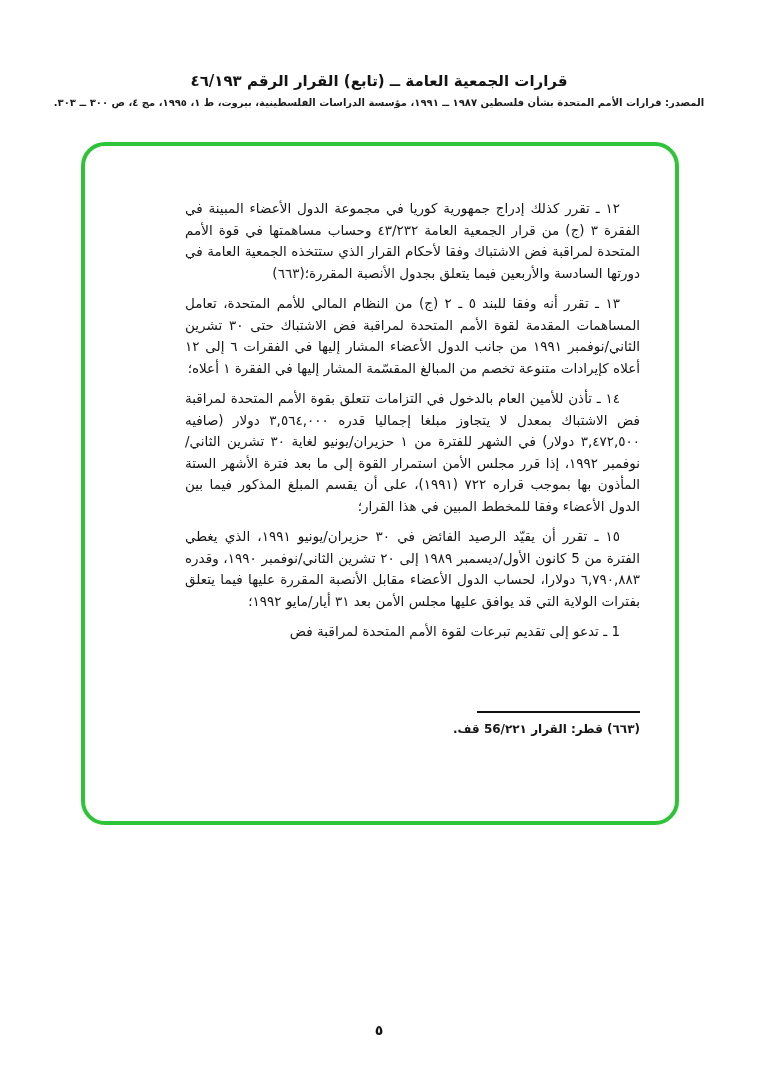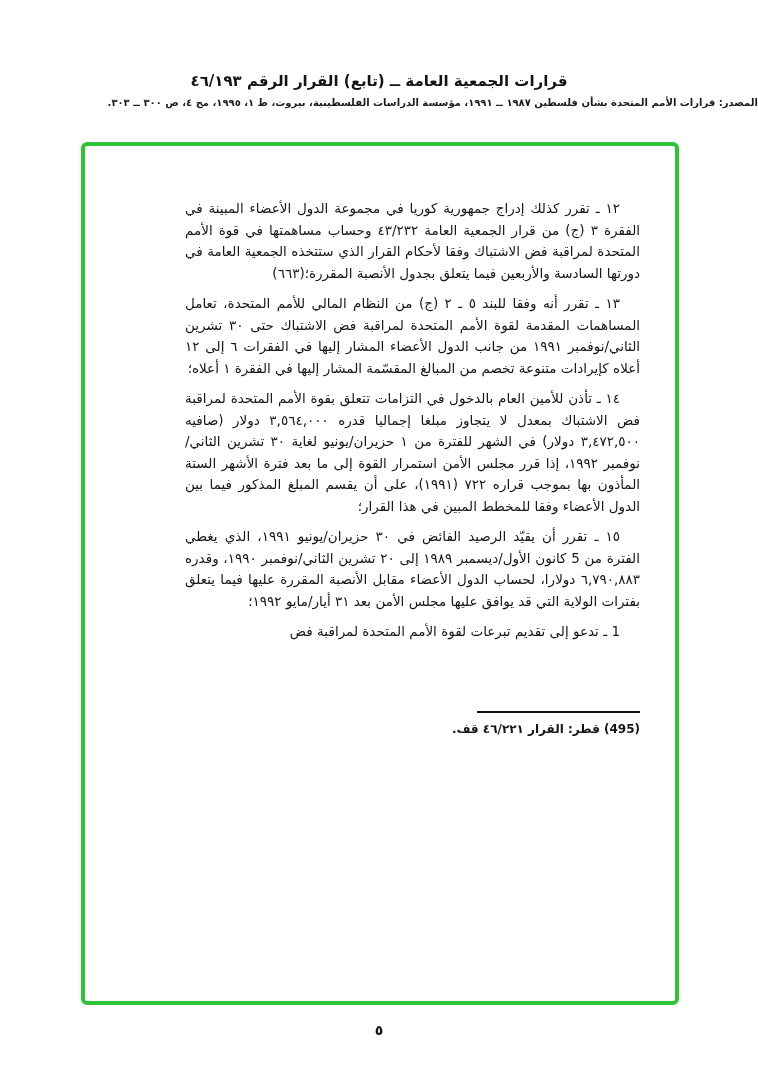--- a/index.html
+++ b/index.html
@@ -28,28 +28,27 @@
     font-size: 15px;
     font-weight: 700;
     margin: 0 0 7px 0;
     letter-spacing: 0.2px;
   }
   .source-line {
     font-size: 10px;
     font-weight: 700;
     margin: 0;
     color: #1b1b1b;
-    text-align: right;
   }
   .green-box {
     position: absolute;
     left: 81px; top: 142px;
-    width: 598px; height: 863px;
+    width: 598px; height: 683px;
     border: 4px solid var(--accent);
-    border-radius: 6px;
+    border-radius: 24px;
     direction: rtl;
     background: #ffffff;
   }
   .text-column {
     margin: 52px 35px 0 0;
     width: 455px;
     direction: rtl;
     text-align: justify;
     font-size: 13.5px;
     line-height: 21.5px;
@@ -95,20 +94,20 @@
   <div class="green-box">
     <div class="text-column">
       <p>١٢ ـ تقرر كذلك إدراج جمهورية كوريا في مجموعة الدول الأعضاء المبينة في الفقرة ٣ (ج) من قرار الجمعية العامة ٤٣/٢٣٢ وحساب مساهمتها في قوة الأمم المتحدة لمراقبة فض الاشتباك وفقا لأحكام القرار الذي ستتخذه الجمعية العامة في دورتها السادسة والأربعين فيما يتعلق بجدول الأنصبة المقررة؛(٦٦٣)</p>
       <p>١٣ ـ تقرر أنه وفقا للبند ٥ ـ ٢ (ج) من النظام المالي للأمم المتحدة، تعامل المساهمات المقدمة لقوة الأمم المتحدة لمراقبة فض الاشتباك حتى ٣٠ تشرين الثاني/نوفمبر ١٩٩١ من جانب الدول الأعضاء المشار إليها في الفقرات ٦ إلى ١٢ أعلاه كإيرادات متنوعة تخصم من المبالغ المقسّمة المشار إليها في الفقرة ١ أعلاه؛</p>
       <p>١٤ ـ تأذن للأمين العام بالدخول في التزامات تتعلق بقوة الأمم المتحدة لمراقبة فض الاشتباك بمعدل لا يتجاوز مبلغا إجماليا قدره ٣,٥٦٤,٠٠٠ دولار (صافيه ٣,٤٧٢,٥٠٠ دولار) في الشهر للفترة من ١ حزيران/يونيو لغاية ٣٠ تشرين الثاني/نوفمبر ١٩٩٢، إذا قرر مجلس الأمن استمرار القوة إلى ما بعد فترة الأشهر الستة المأذون بها بموجب قراره ٧٢٢ (١٩٩١)، على أن يقسم المبلغ المذكور فيما بين الدول الأعضاء وفقا للمخطط المبين في هذا القرار؛</p>
       <p>١٥ ـ تقرر أن يقيّد الرصيد الفائض في ٣٠ حزيران/يونيو ١٩٩١، الذي يغطي الفترة من 5 كانون الأول/ديسمبر ١٩٨٩ إلى ٢٠ تشرين الثاني/نوفمبر ١٩٩٠، وقدره ٦,٧٩٠,٨٨٣ دولارا، لحساب الدول الأعضاء مقابل الأنصبة المقررة عليها فيما يتعلق بفترات الولاية التي قد يوافق عليها مجلس الأمن بعد ٣١ أيار/مايو ١٩٩٢؛</p>
       <p>1 ـ تدعو إلى تقديم تبرعات لقوة الأمم المتحدة لمراقبة فض</p>
 
       <div class="footnote-area">
         <div class="footnote-rule"></div>
-        <div class="footnote-text">(495) قطر: القرار ٤٦/٢٢١ قف.</div>
+        <div class="footnote-text">(٦٦٣) قطر: القرار 56/٢٢١ قف.</div>
       </div>
     </div>
   </div>
 
   <div class="page-number">٥</div>
 
 </div>
 
 </body></html>

